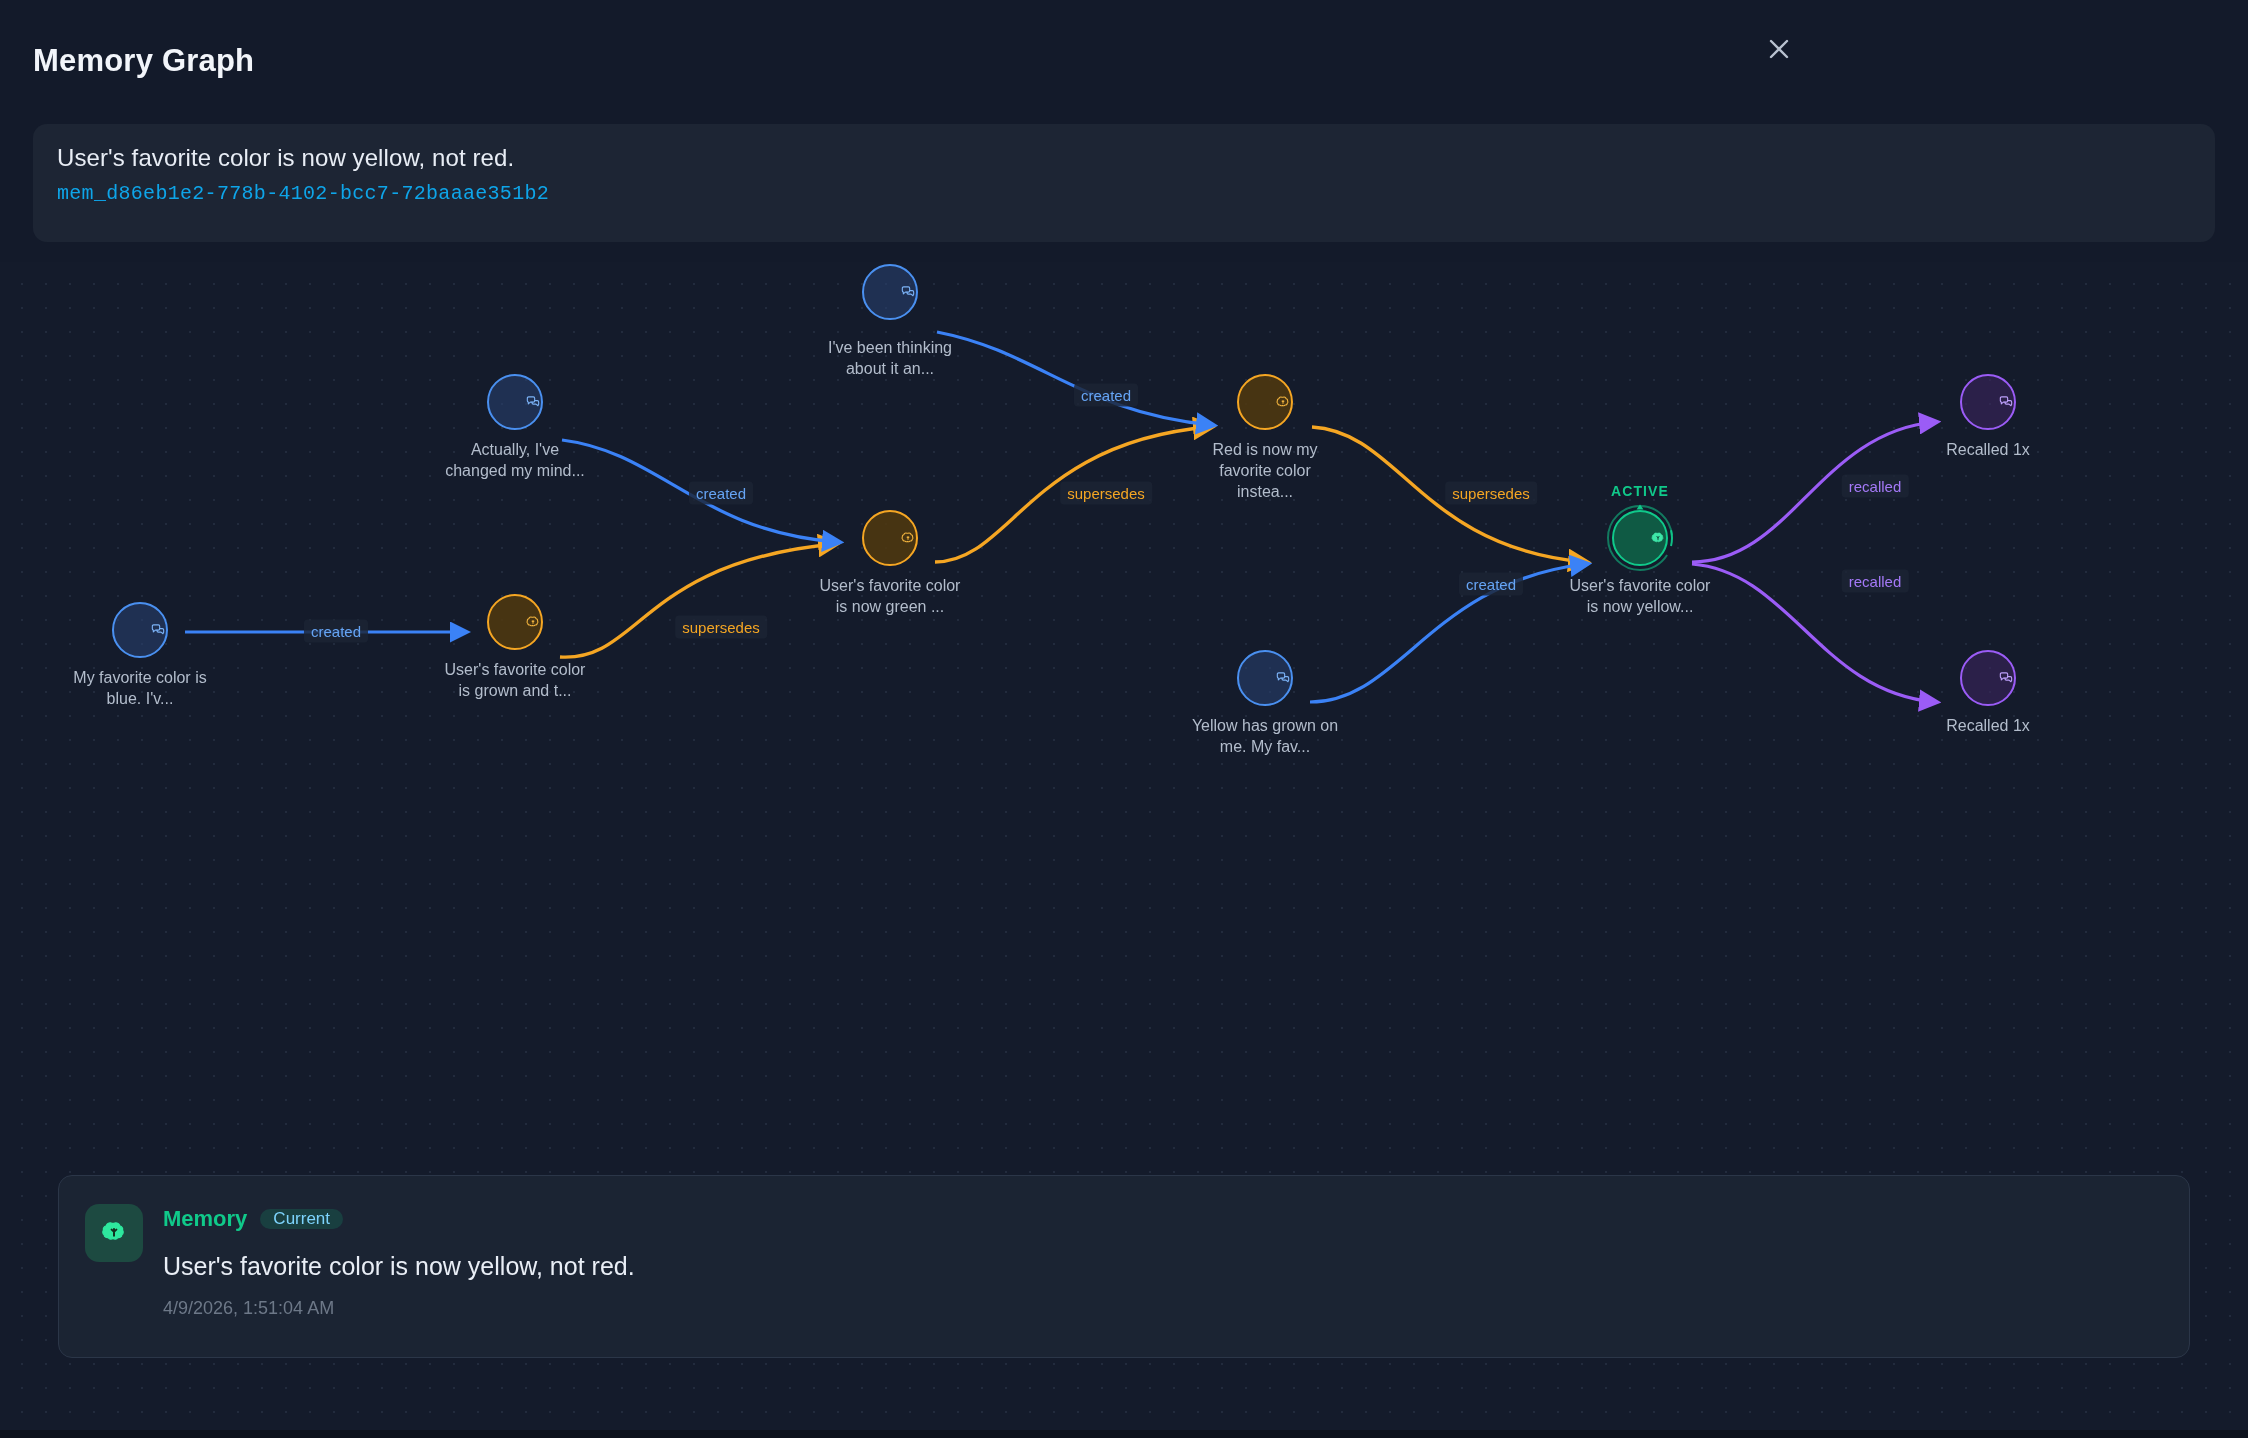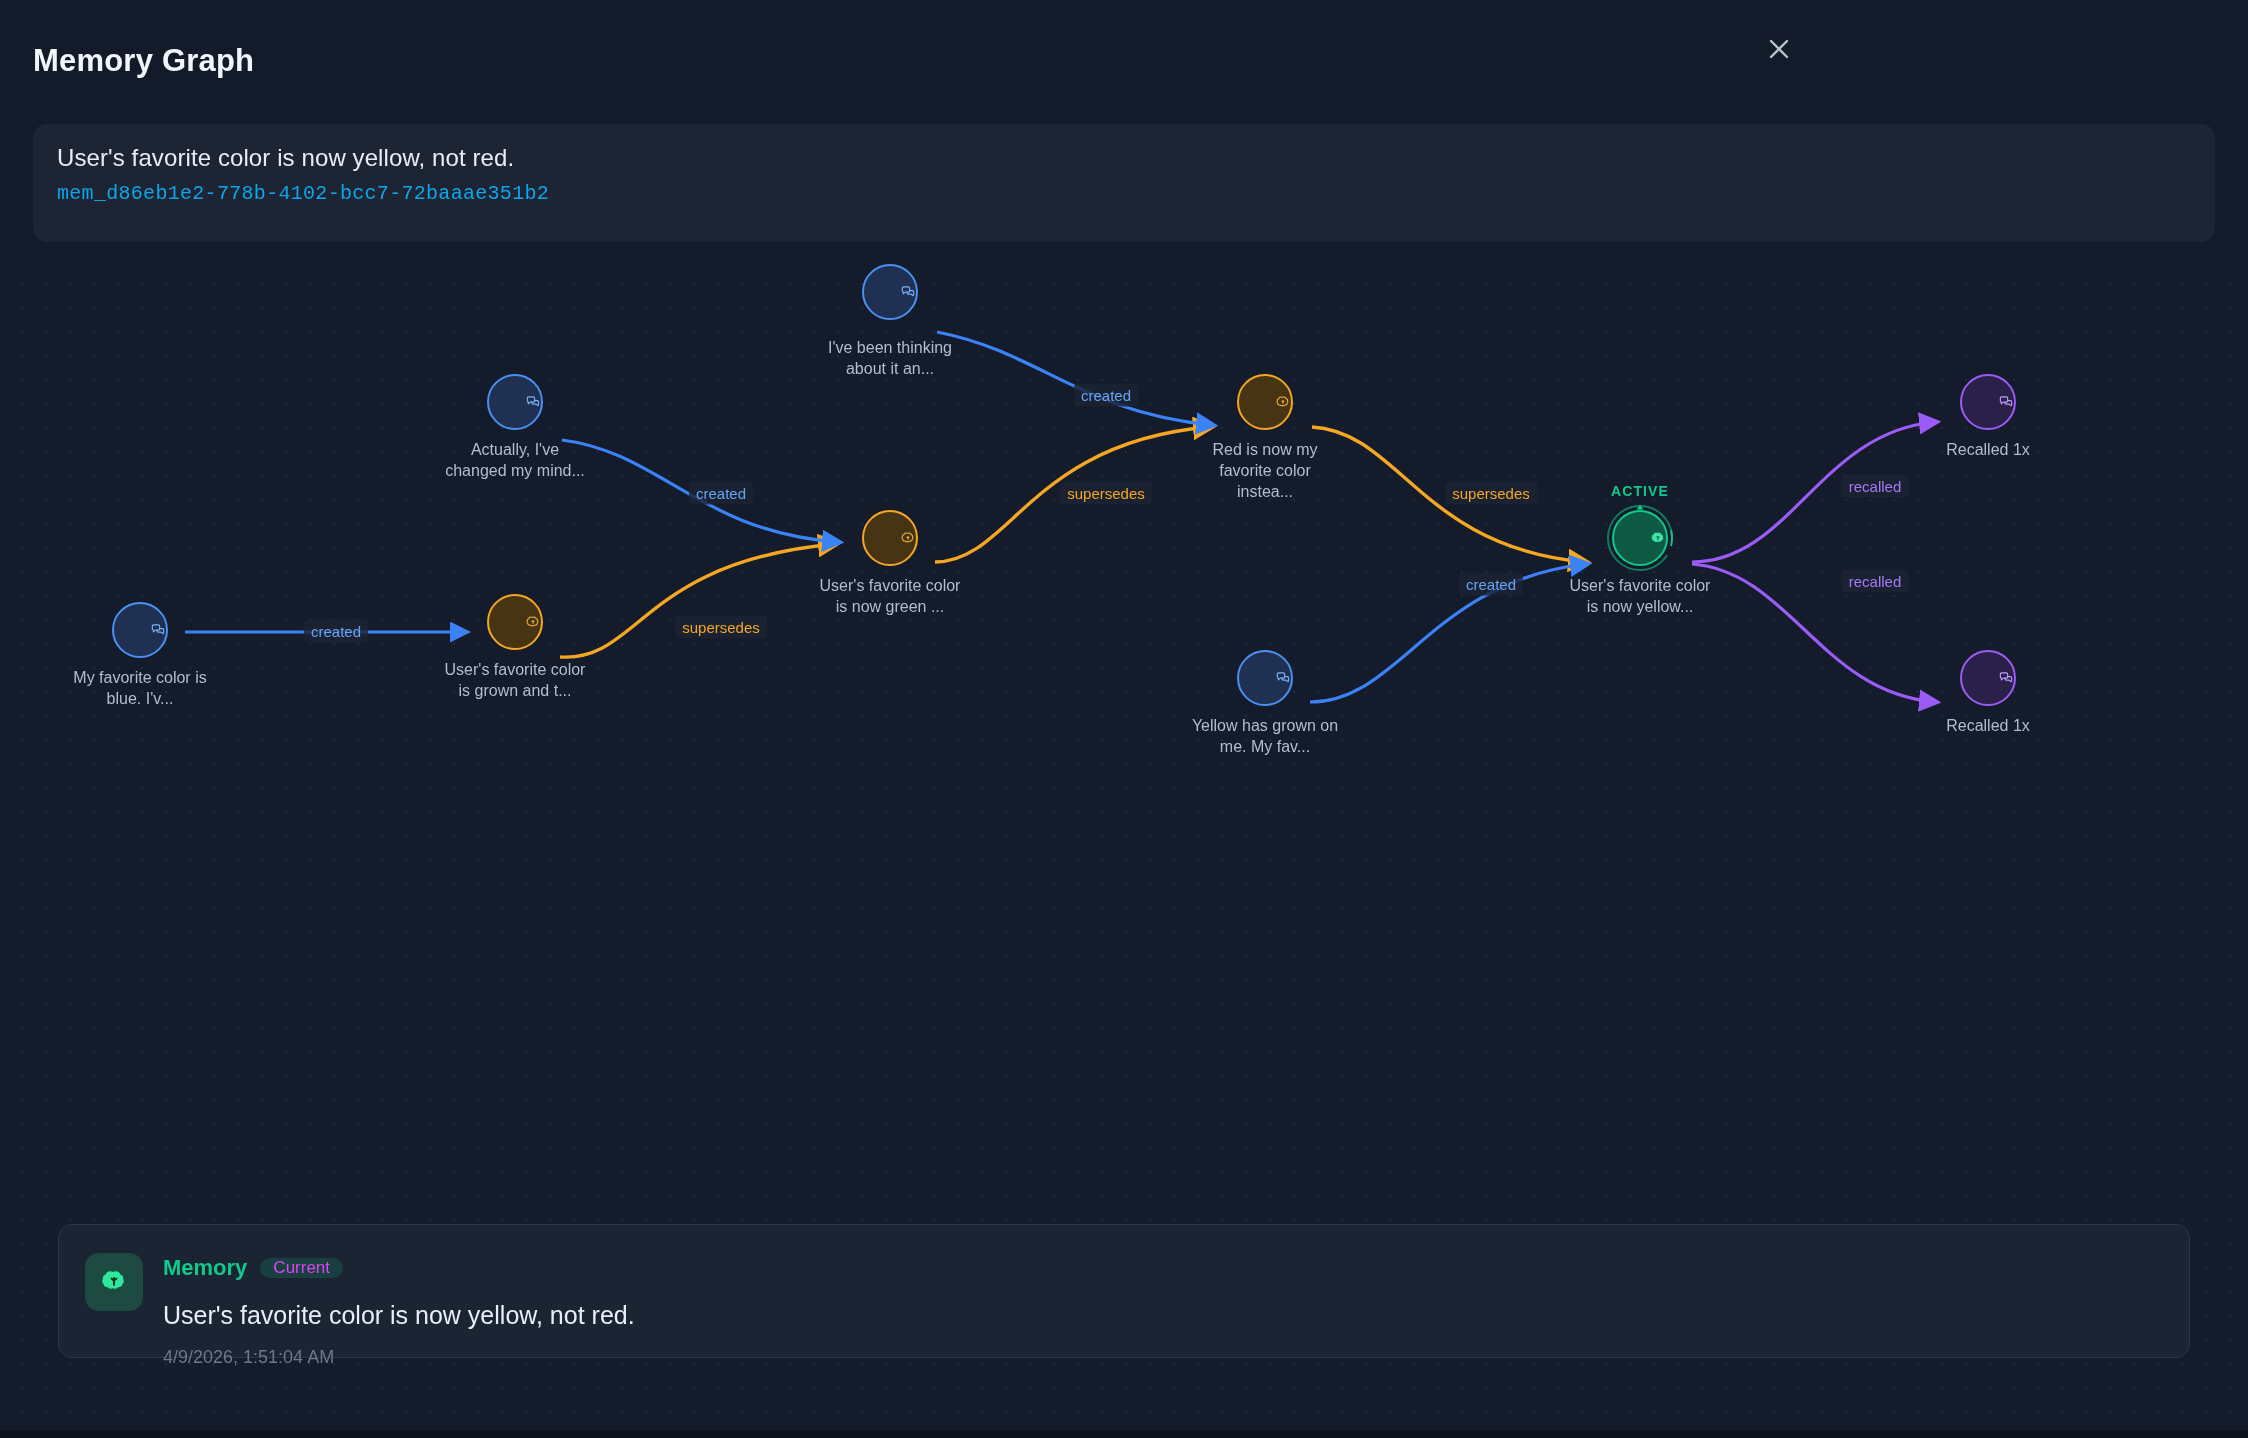--- a/index.html
+++ b/index.html
@@ -104,33 +104,33 @@
     font-size: 15px; padding: 3px 7px; border-radius: 4px;
     background: rgba(28,36,52,.82);
     white-space: nowrap;
   }
   .el-created   { color: #66a5f5; }
   .el-supersedes{ color: #f5a623; }
   .el-recalled  { color: #a479f7; }
 
   
   .footer-card {
-    position: absolute; left: 58px; bottom: 80px; width: 2132px; height: 134px;
+    position: absolute; left: 58px; bottom: 80px; width: 2132px; height: 183px;
     background: #1b2433; border: 1px solid #2a3purple; border-radius: 14px;
   }
   .footer-card { border: 1px solid #2b3648; }
   .mem-avatar {
     position: absolute; left: 26px; top: 28px; width: 58px; height: 58px;
     border-radius: 14px; background: #1d4a41;
     display: flex; align-items: center; justify-content: center;
   }
   .mem-head { position: absolute; left: 104px; top: 30px; display: flex; align-items: center; gap: 13px; }
   .mem-kind { font-size: 22px; font-weight: bold; color: #10c98a; }
   .mem-badge {
-    font-size: 17px; color: #d946ef; padding: 0 13px; border-radius: 999px;
+    font-size: 17px; color: #7dd3fc; padding: 0 13px; border-radius: 999px;
     background: rgba(16,160,115,.22);
   }
   .mem-text { position: absolute; left: 104px; top: 76px; font-size: 25px; color: #e9eef6; }
   .mem-time { position: absolute; left: 104px; top: 122px; font-size: 18px; color: #6d7888; }
 
   .bottom-bar { position:absolute; left:0; bottom:0; width:2248px; height:8px; background:#0d121d; }
 </style>
 </head>
 <body>
 

